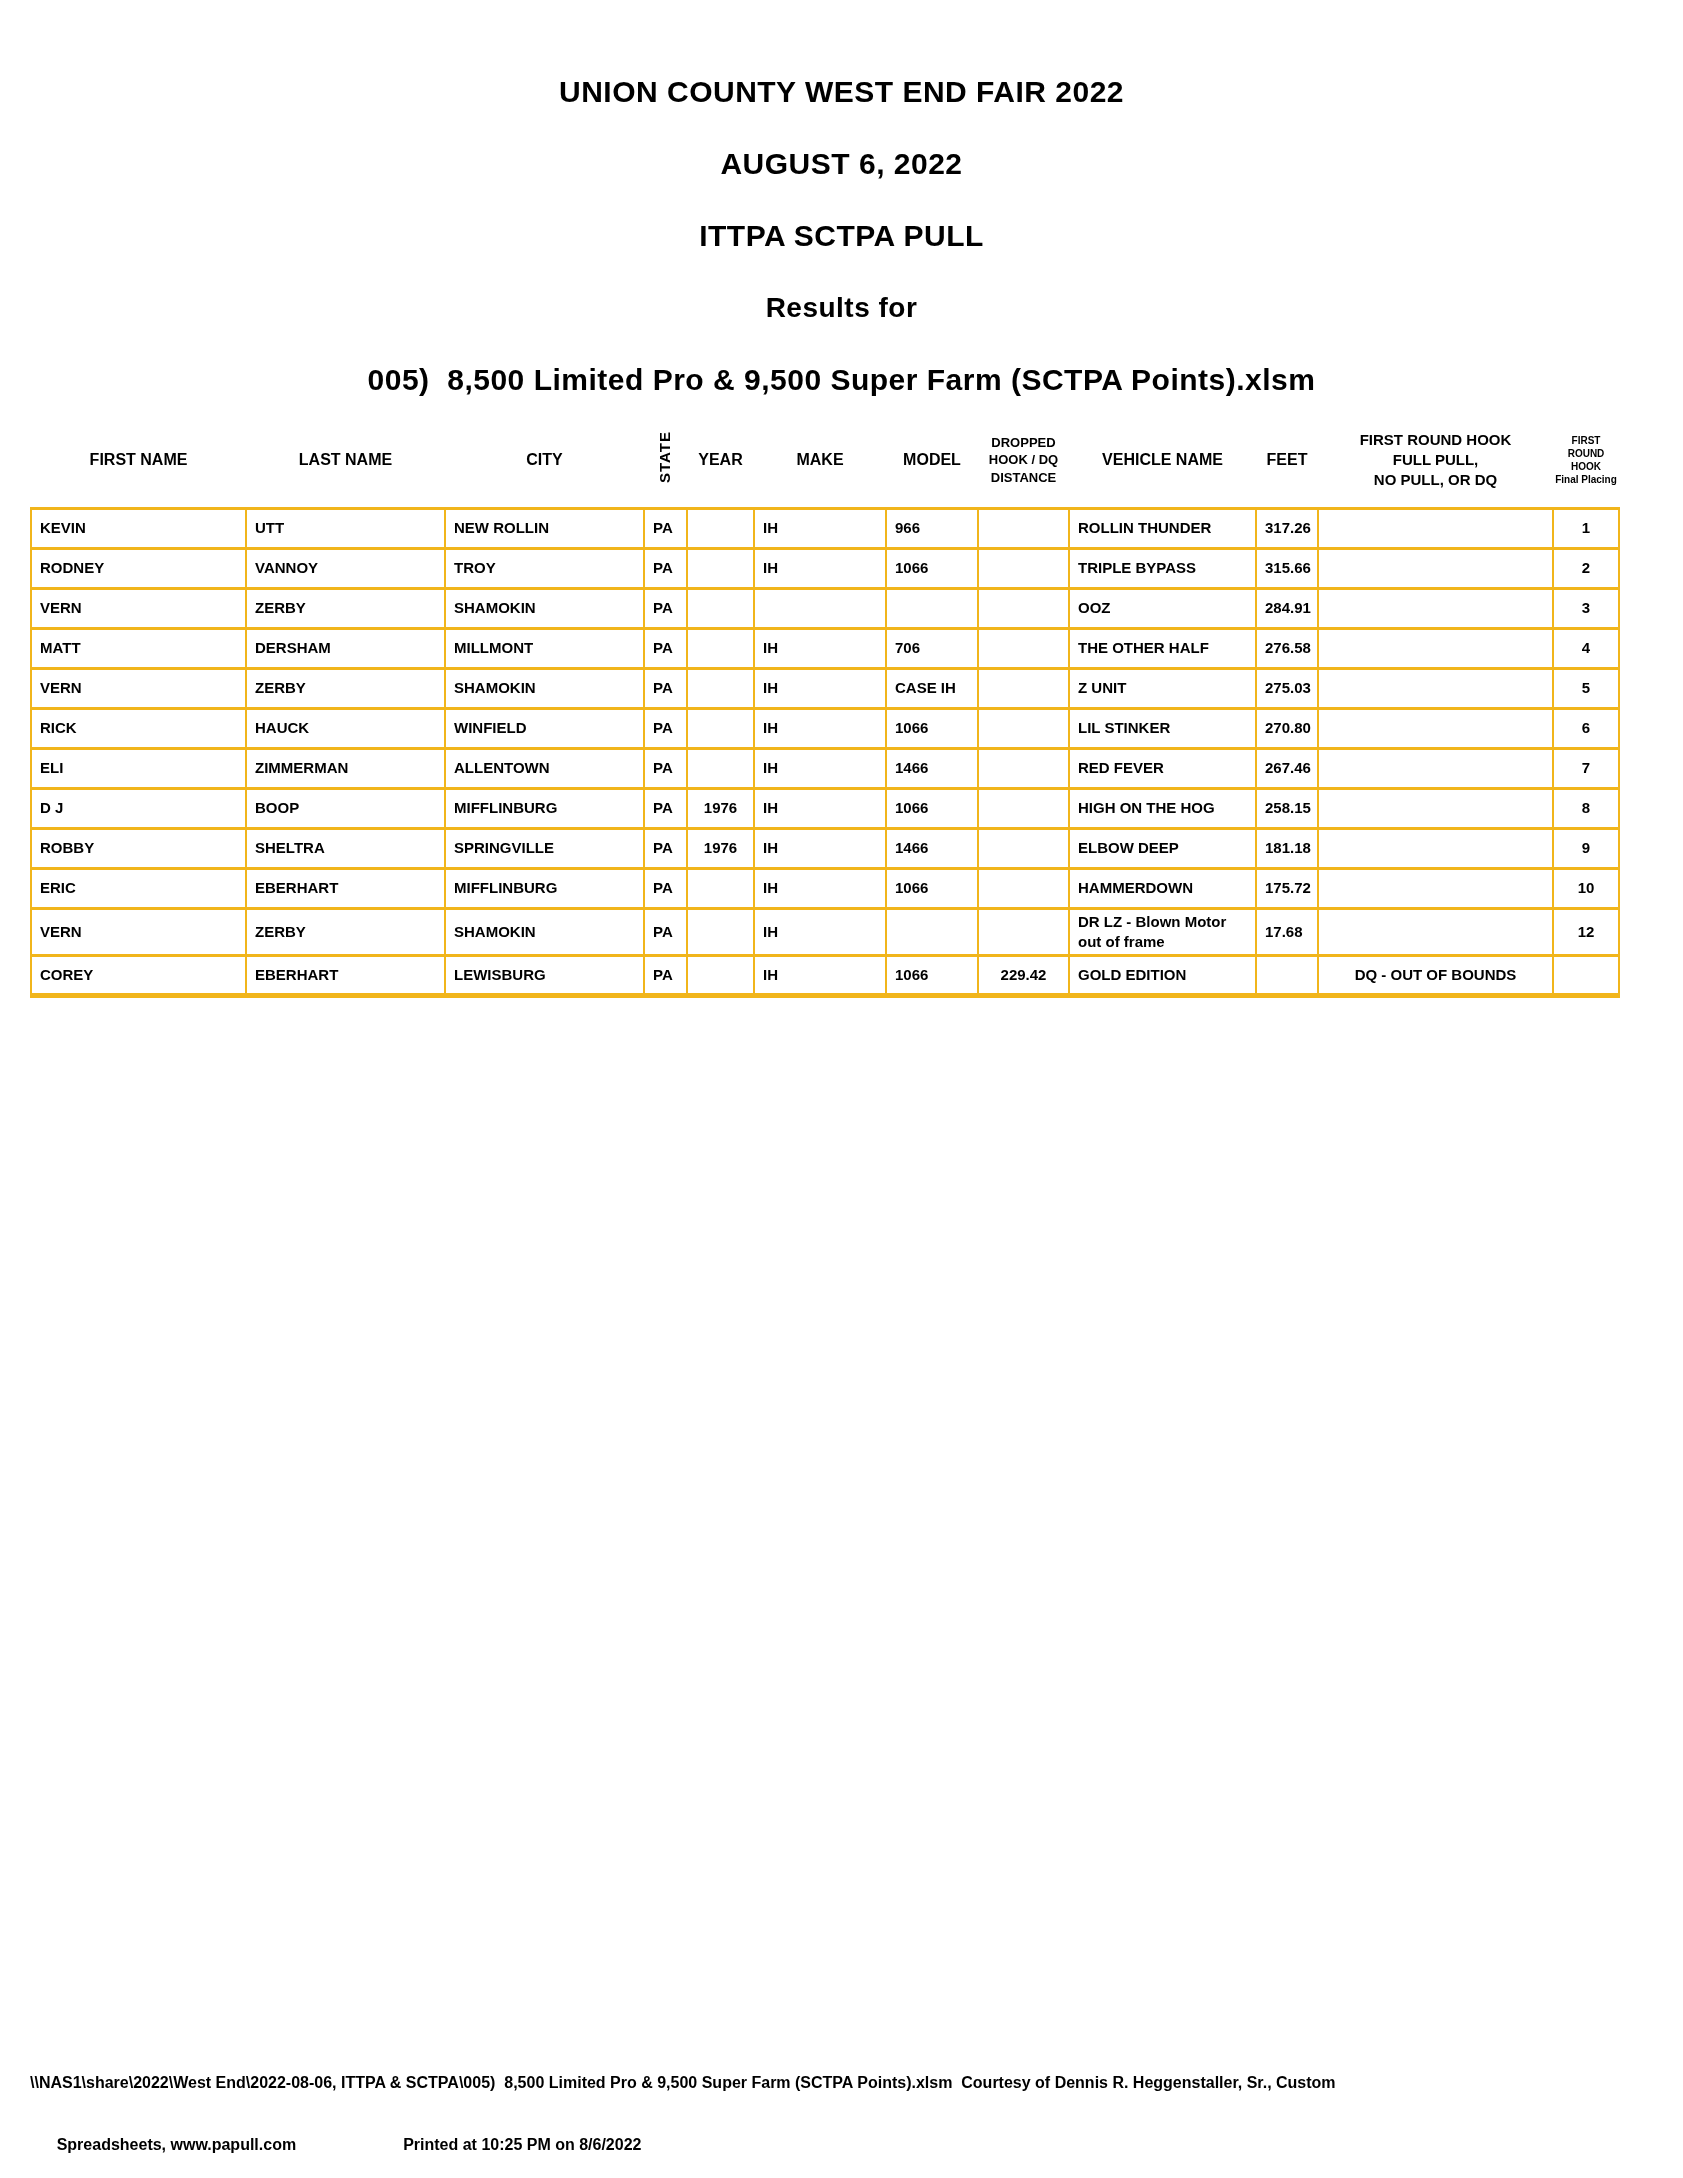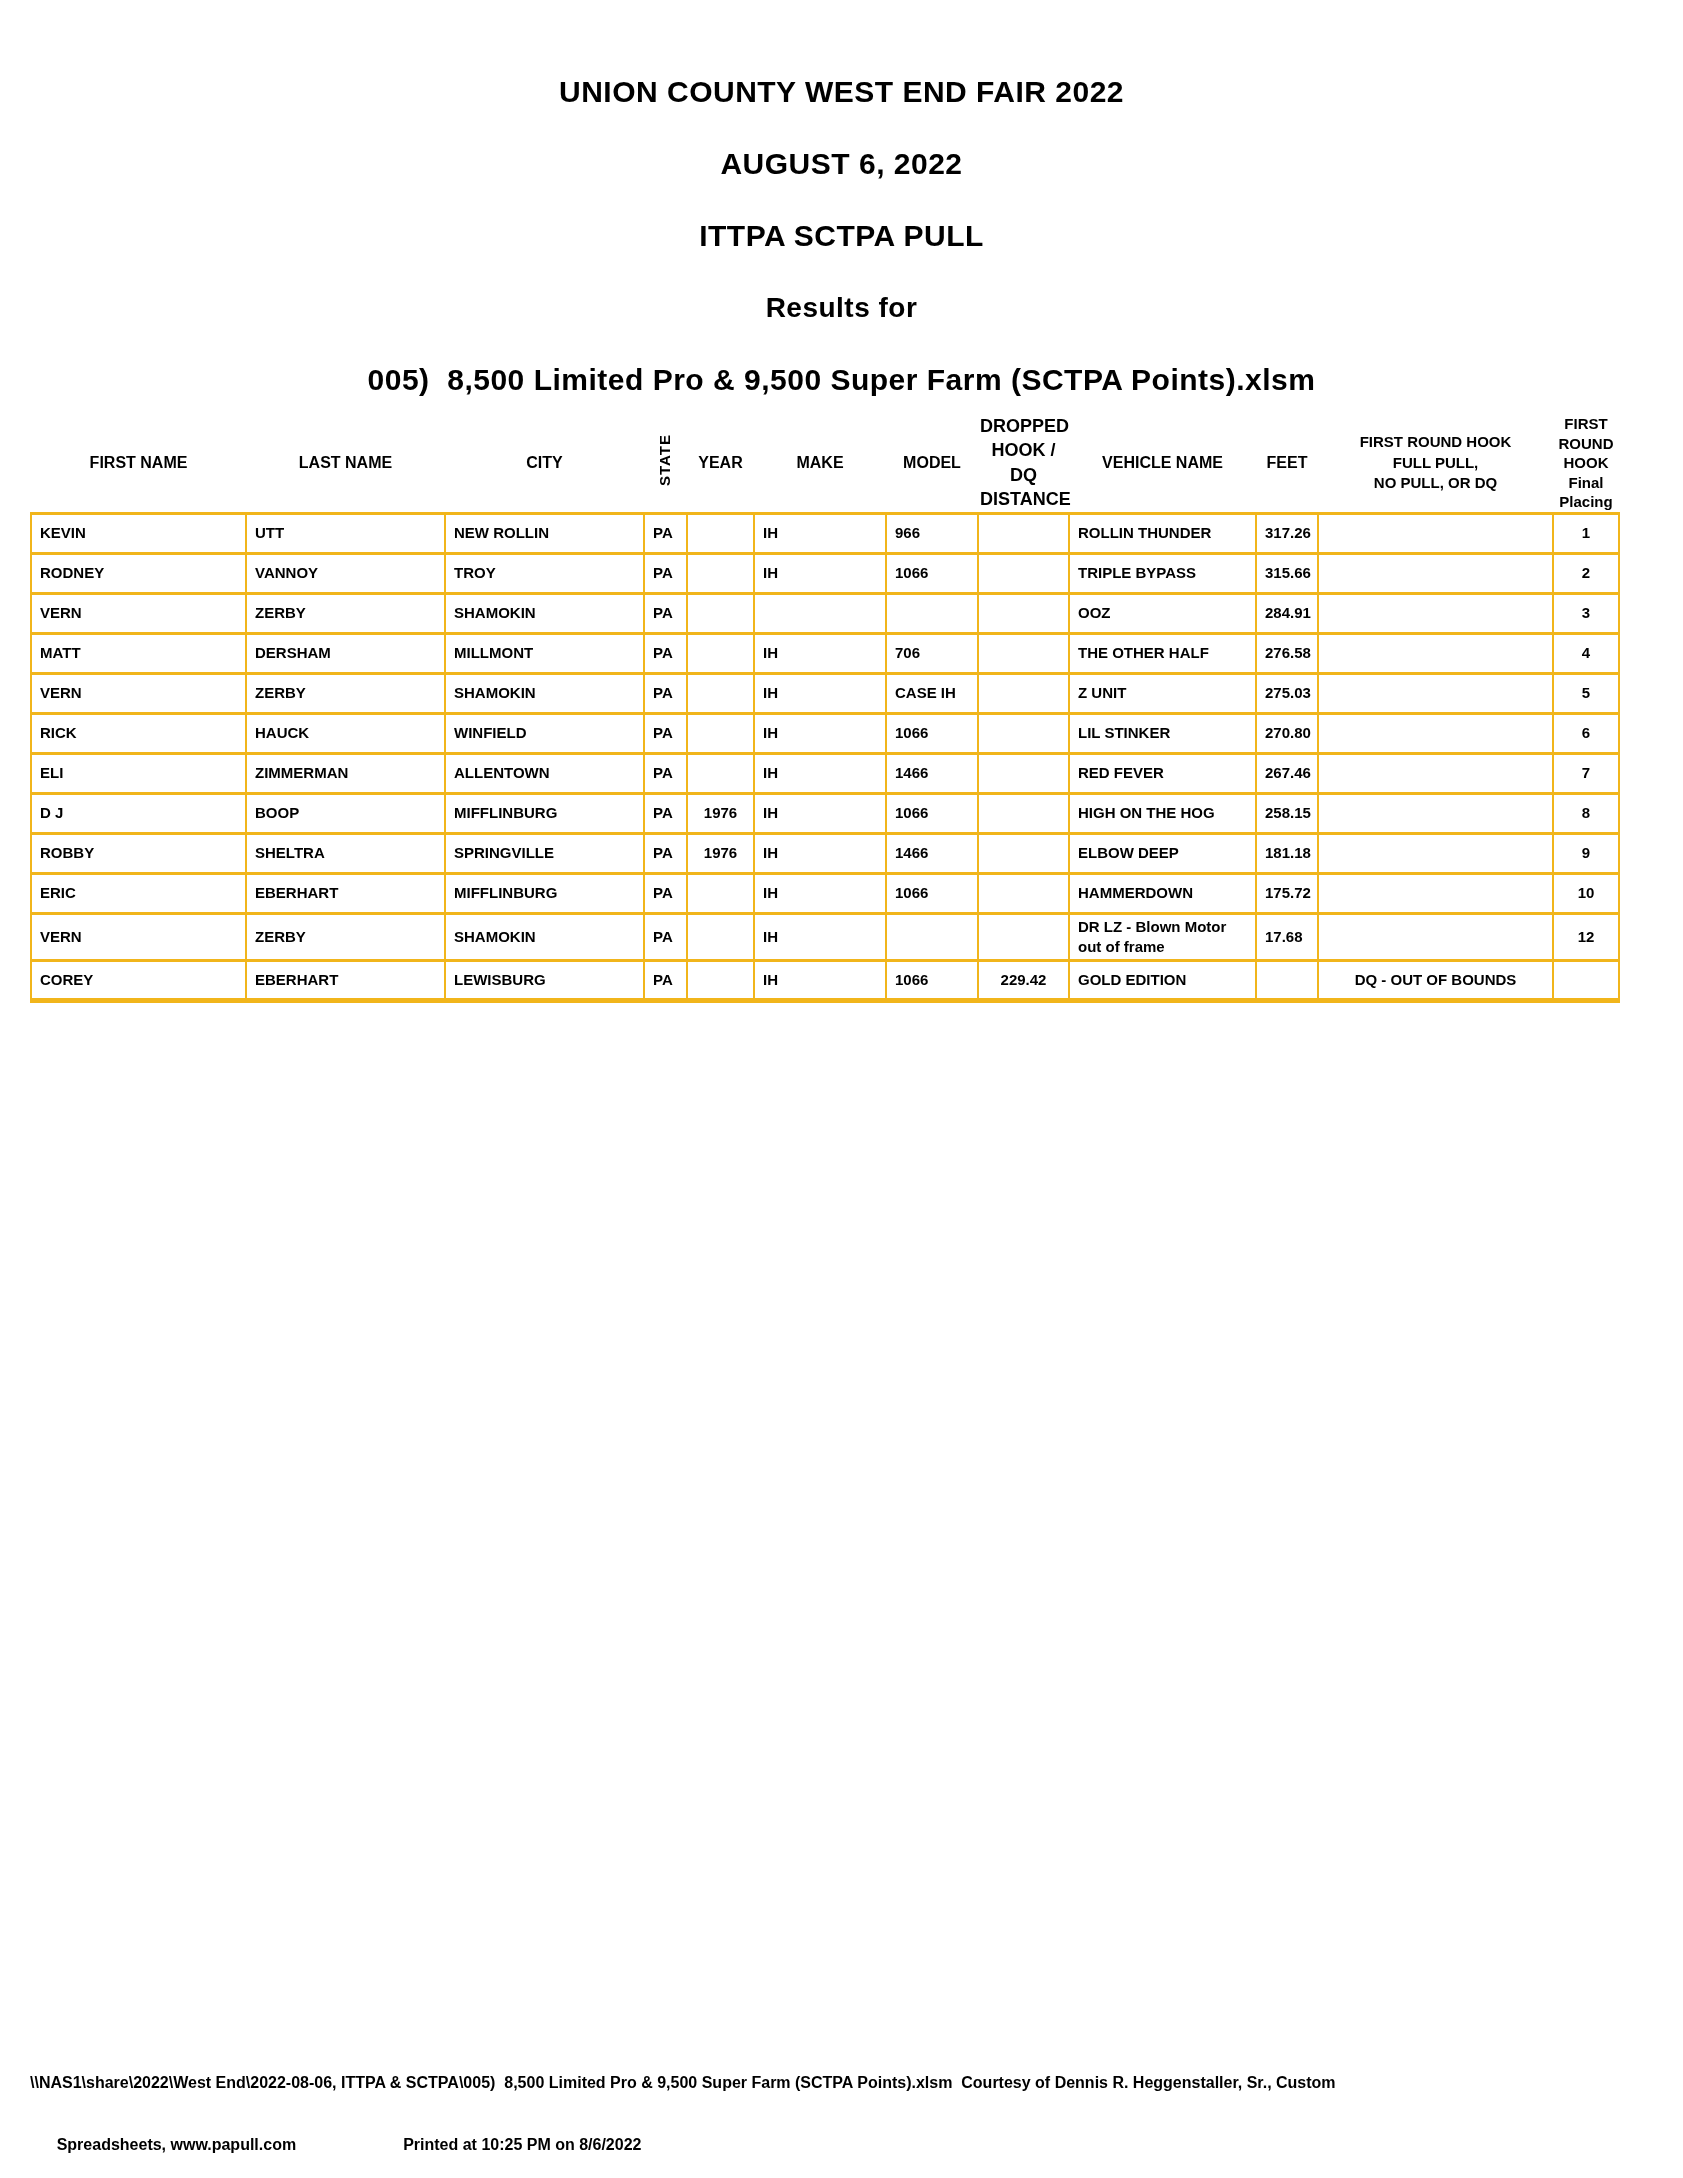--- a/index.html
+++ b/index.html
@@ -45,23 +45,23 @@
     border: none;
     font-weight: bold;
     font-size: 16px;
     text-align: center;
     vertical-align: middle;
     white-space: pre-line;
     padding: 0 2px;
     height: 94px;
     line-height: 1.35;
   }
-  table.results th.h-small  { font-size: 18px; }
+  table.results th.h-small  { font-size: 13px; }
   table.results th.h-mid    { font-size: 15px; }
-  table.results th.h-tiny   { font-size: 15px; line-height: 1.3; }
+  table.results th.h-tiny   { font-size: 10px; line-height: 1.3; }
   .vert {
     display: inline-block;
     writing-mode: vertical-rl;
     transform: rotate(180deg);
     font-size: 15px;
     letter-spacing: 1px;
   }
   table.results tbody tr { height: 40px; padding-left: 40px; }
   table.results td {
     border: 2px solid var(--gold, #F1B51B);

